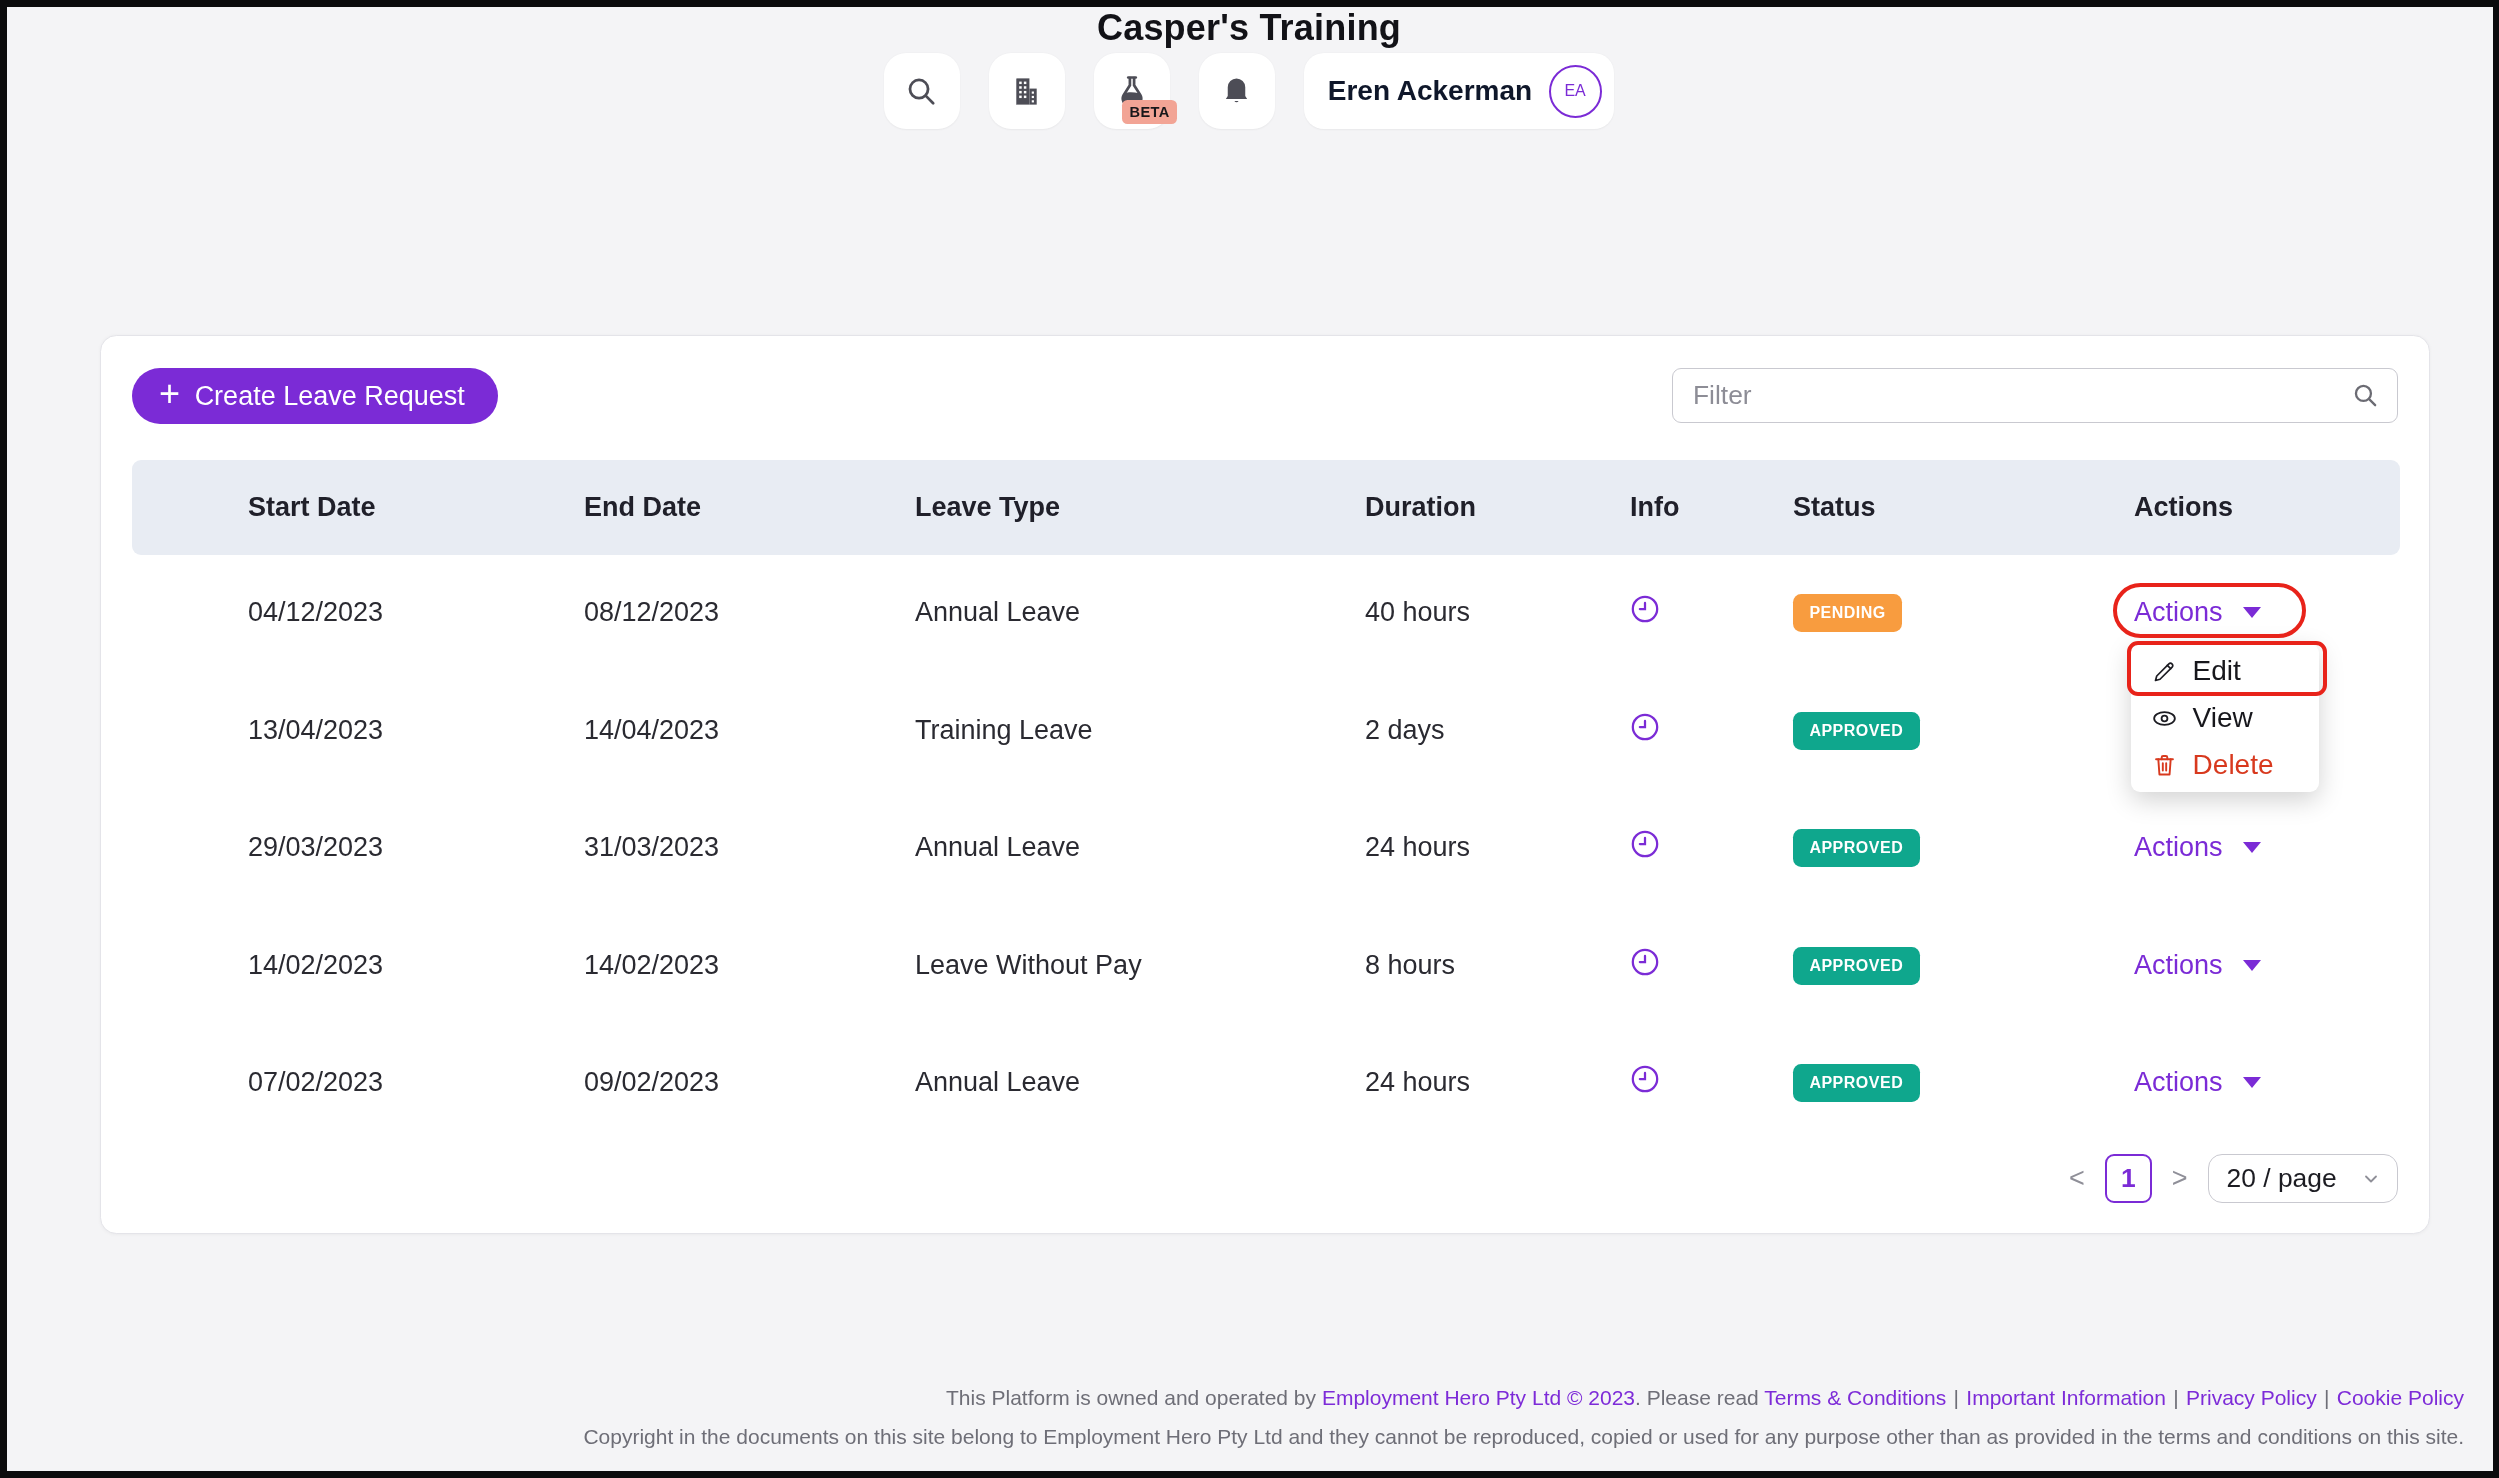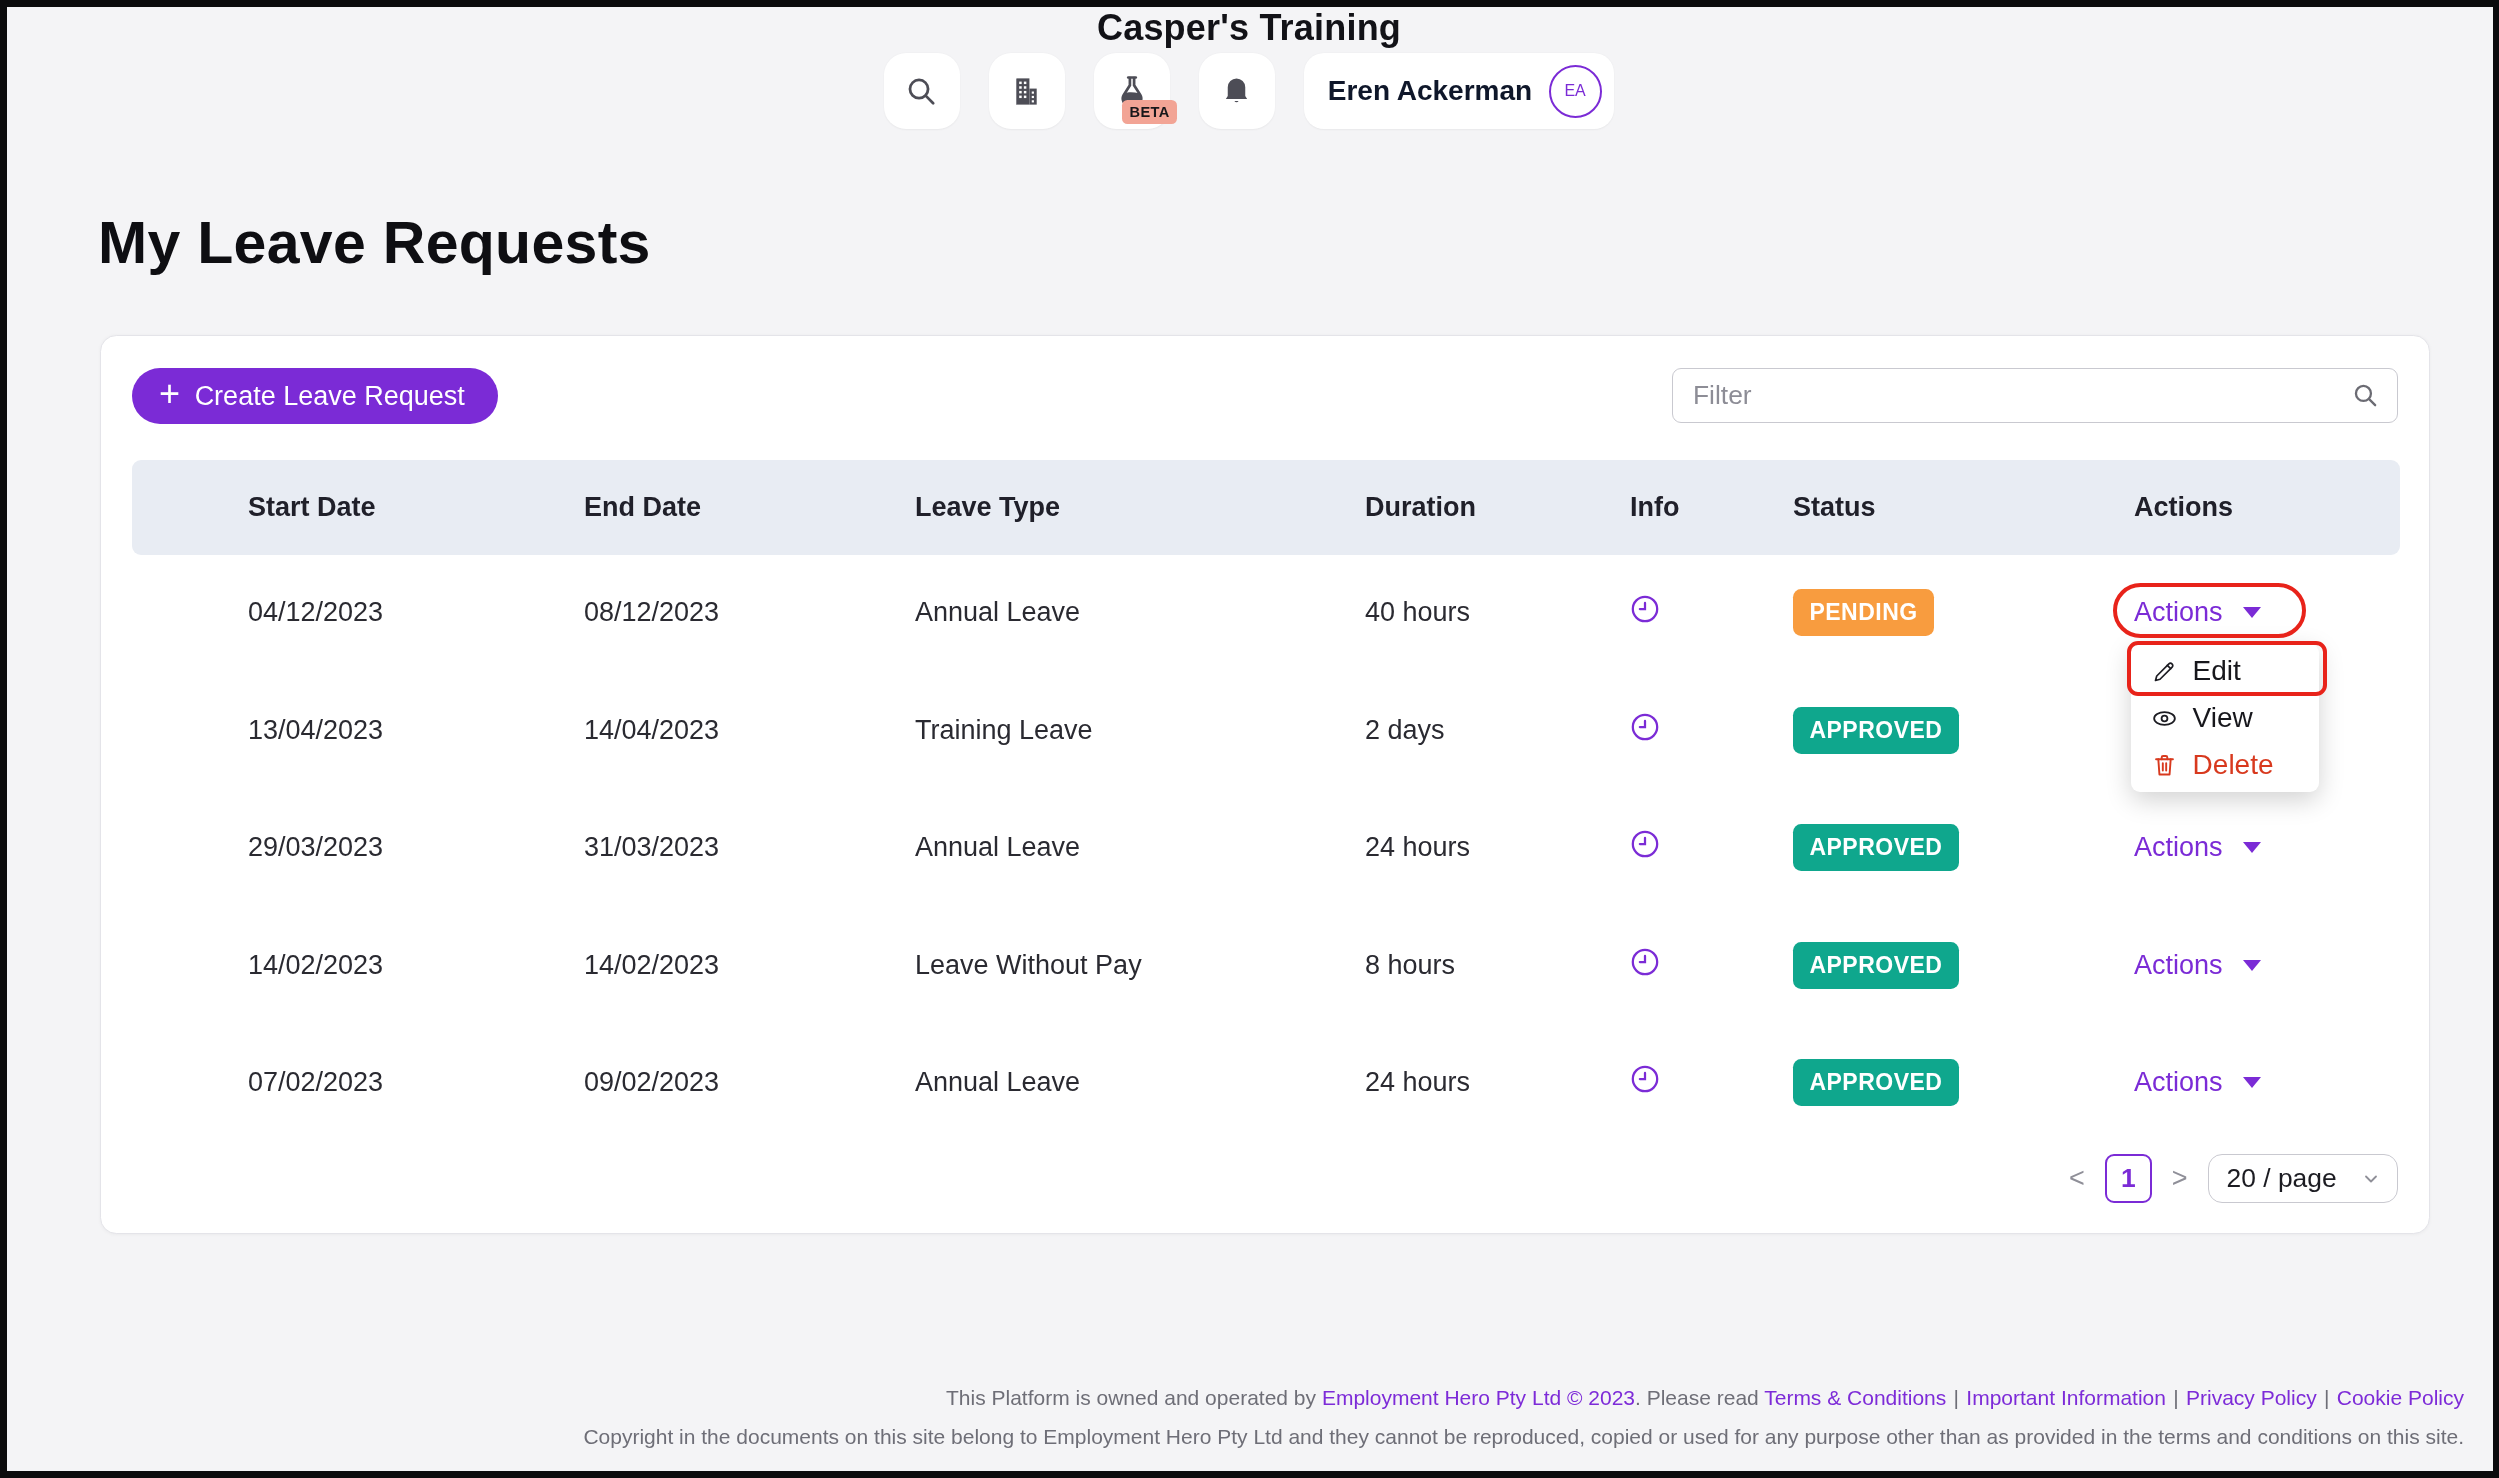--- a/index.html
+++ b/index.html
@@ -33,21 +33,21 @@
   .filter-input{width:100%;height:100%;border:1.4px solid #c9c9d0;border-radius:9px;font-size:26.4px;color:#33333a;padding:0 64px 0 20px;background:#fff;outline:none;}
   .filter-input::placeholder{color:#8d8d96;}
   .filter-search-icon{position:absolute;right:18px;top:12.7px;}
 
   
   .tgrid{display:grid;grid-template-columns:336px 331px 450px 265px 163px 341px 1fr;align-items:center;padding-left:116px;}
   .thead{position:absolute;left:31px;top:124px;width:2268px;height:95px;background:var(--header-band);border-radius:9px;}
   .thead .th{font-size:27px;font-weight:700;color:#20202a;}
   .trow{position:absolute;left:31px;width:2268px;height:117px;}
   .cell{font-size:27px;color:#2a2a31;}
-  .badge{display:inline-block;padding:10px 16.4px;border-radius:8.2px;color:#fff;font-size:23px;font-weight:700;letter-spacing:0.5px;}
+  .badge{display:inline-block;padding:10px 16.4px;border-radius:8.2px;color:#fff;font-size:16px;font-weight:700;letter-spacing:0.5px;}
   .badge.pending{background:var(--pending-orange);}
   .badge.approved{background:var(--approved-teal);}
   .actions-link{display:inline-flex;align-items:center;color:var(--accent-purple);font-size:27px;font-weight:500;cursor:pointer;text-decoration:none;}
   .caret{width:0;height:0;border-left:9px solid transparent;border-right:9px solid transparent;border-top:11px solid var(--accent-purple);display:inline-block;margin-left:20px;}
   .clock-btn{background:none;border:none;cursor:pointer;padding:0;line-height:0;}
 
   
   .pagination{position:absolute;right:31px;top:817px;height:51px;display:flex;align-items:center;gap:16.4px;}
   .page-arrow{background:none;border:none;font-size:27px;color:#8f8f98;cursor:pointer;padding:0 3.6px;}
   .page-current{width:47px;height:49px;border:2.3px solid var(--accent-purple);border-radius:9px;color:var(--accent-purple);font-size:26.4px;font-weight:700;background:#fff;display:flex;align-items:center;justify-content:center;cursor:pointer;}
@@ -119,21 +119,20 @@
       </button>
       <button class="user-pill">
         <span class="user-name">Eren Ackerman</span>
         <span class="avatar">
             <span>EA</span>
           </span>
       </button>
     </div>
   </header>
 
-  <h1 class="page-title">My Leave Requests</h1>
 
   <section class="card">
 
     <button class="create-btn">
       <span class="plus-glyph">+</span>
       <span>Create Leave Request</span>
     </button>
 
     <div class="filter-wrap">
       <input class="filter-input" type="text" placeholder="Filter" style="">

